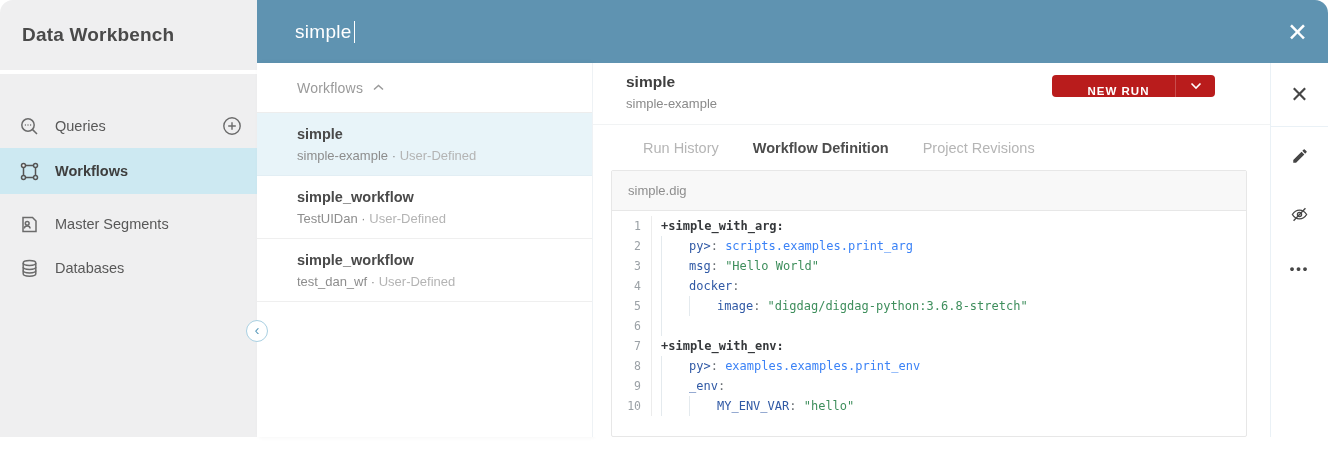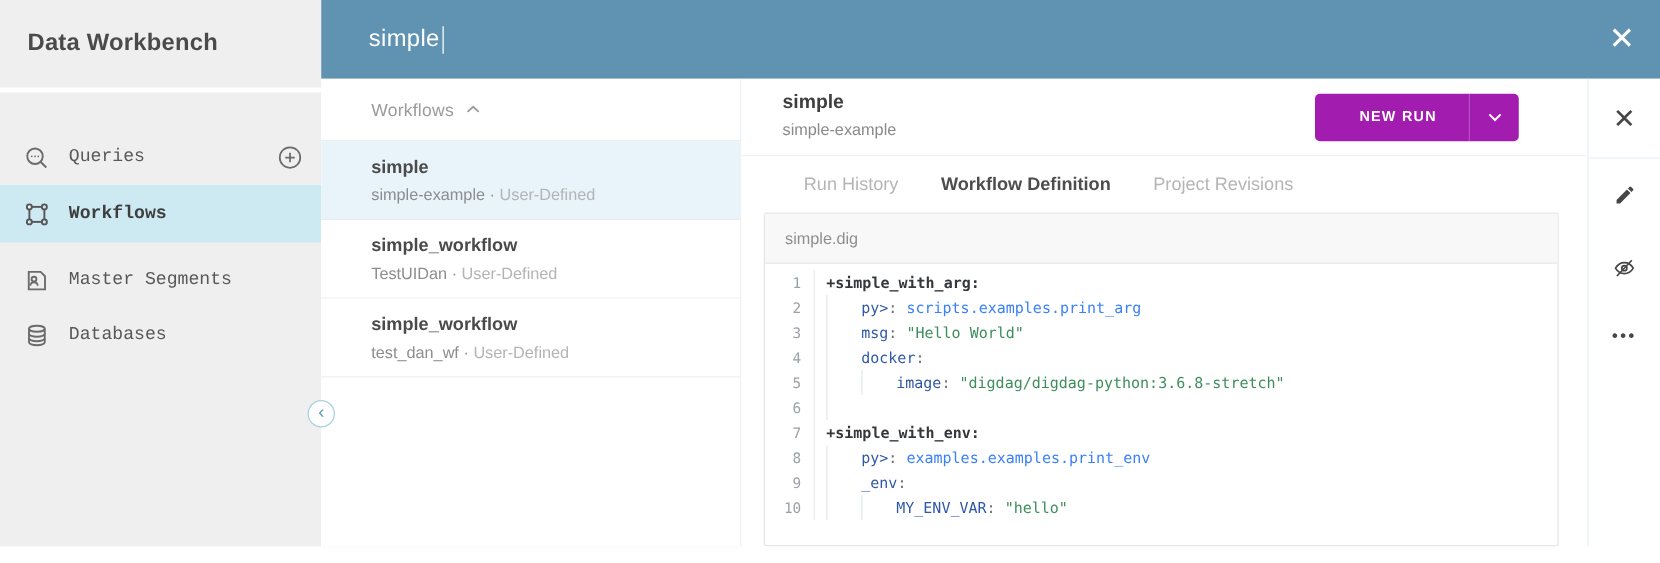--- a/index.html
+++ b/index.html
@@ -1,23 +1,23 @@
 <!DOCTYPE html>
 <html><head>
 <meta charset="utf-8">
 <style>
   * { margin:0; padding:0; box-sizing:border-box; }
   body { background:#ffffff; font-family:"Liberation Sans", sans-serif; }
-  .app { position:relative; width:1328px; height:450px; background:#ffffff; overflow:hidden; }
+  .app { position:relative; width:1328px; height:450px; background:#ffffff; overflow:hidden;border-radius:13px; }
 
   
   .left-header { position:absolute; left:0; top:0; width:257px; height:70px; background:#efeff0; display:flex; align-items:center; padding-left:22px; }
   .left-header .brand { font-size:19px; font-weight:700; color:#4a4a4a; letter-spacing:.2px; }
   .sidebar { position:absolute; left:0; top:74px; width:257px; height:363px; background:#efeff0; padding-top:30px; }
-  .nav-item { position:relative; height:44px; display:flex; align-items:center; padding-left:17px; cursor:pointer;font-family:Liberation Mono, monospace; }
+  .nav-item { position:relative; height:44px; display:flex; align-items:center; padding-left:17px; cursor:pointer; }
   .nav-item .nav-ic { width:24px; height:24px; flex:none; display:flex; align-items:center; justify-content:center; }
   .nav-item .nav-label { margin-left:14px; font-size:14.5px; color:#585858; }
   .nav-item.selected { height:46px; background:#cde9f2; }
   .nav-item.selected .nav-label { color:#3e3e3e; font-weight:700; }
   .nav-item .add-btn { position:absolute; right:15px; top:50%; transform:translateY(-50%); width:20px; height:20px; cursor:pointer; }
   .nav-gap { height:8px; }
 
   
   .topbar { position:absolute; left:257px; top:0; width:1071px; height:63px; background:#5f93b1; display:flex; align-items:center; }
   .search-text { margin-left:38px; font-size:19px; color:#ffffff; letter-spacing:.3px; }
@@ -35,21 +35,21 @@
   .li-name { font-size:14.5px; font-weight:700; color:#4a4a4a; margin-bottom:6px; }
   .li-sub { font-size:13px; color:#8d8d8d; }
   .li-sub .li-type { color:#b4b4b4; }
   .collapse-btn { position:absolute; left:-11px; top:257px; width:22px; height:22px; border-radius:50%; background:#ffffff; border:1.5px solid #a9d0e2; color:#5e9dbd; font-size:15px; line-height:18px; text-align:center; cursor:pointer; z-index:5; }
 
   
   .detail-panel { position:absolute; left:592px; top:63px; width:678px; height:374px; background:#ffffff; border-left:1px solid #eef2f5; }
   .detail-header { position:relative; height:62px; border-bottom:1px solid #f1f3f4; }
   .d-title { position:absolute; left:33px; top:10px; font-size:15.5px; font-weight:700; color:#3f3f3f; }
   .d-sub { position:absolute; left:33px; top:33px; font-size:13px; color:#8a8a8a; }
-  .new-run { position:absolute; right:55px; top:12px; width:163px; height:38px; background:#a21caf; border:none; border-radius:4px; display:flex; align-items:center; cursor:pointer; color:#fff; }
+  .new-run { position:absolute; right:55px; top:12px; width:163px; height:22px; background:#b91c1c; border:none; border-radius:4px; display:flex; align-items:flex-end; cursor:pointer; color:#fff; }
   .new-run .nr-label { flex:1; text-align:center; font-size:11.5px; font-weight:700; letter-spacing:1px; padding-left:10px; }
   .new-run .nr-chev { width:40px; height:100%; display:flex; align-items:center; justify-content:center; border-left:1px solid rgba(255,255,255,.22); }
 
   .tabs { position:relative; margin:7px 0 0 48px; width:472px; border-bottom:3px solid #e4e4e4; display:flex; }
   .tab { position:relative; padding:8px 2px 17px; margin-right:30px; margin-bottom:-3px; font-size:14.5px; color:#b5b5b5; border-bottom:3px solid transparent; cursor:pointer; white-space:nowrap; }
   .tab.active { color:#4d4d4d; font-weight:700; border-bottom-color:#6fa3c7; }
   .tab.active .tab-tri { position:absolute; left:50%; bottom:-10px; transform:translateX(-50%); width:0; height:0; border-left:6px solid transparent; border-right:6px solid transparent; border-top:7px solid #5e92b0; }
 
   .code-card { position:absolute; left:18px; top:107px; width:636px; height:267px; border:1px solid #e7e7e7; border-radius:2px; background:#ffffff; overflow:hidden; }
   .code-card-header { height:40px; background:#f8f8f8; border-bottom:1px solid #e7e7e7; display:flex; align-items:center; padding-left:16px; font-size:13px; color:#8e8e8e; }

